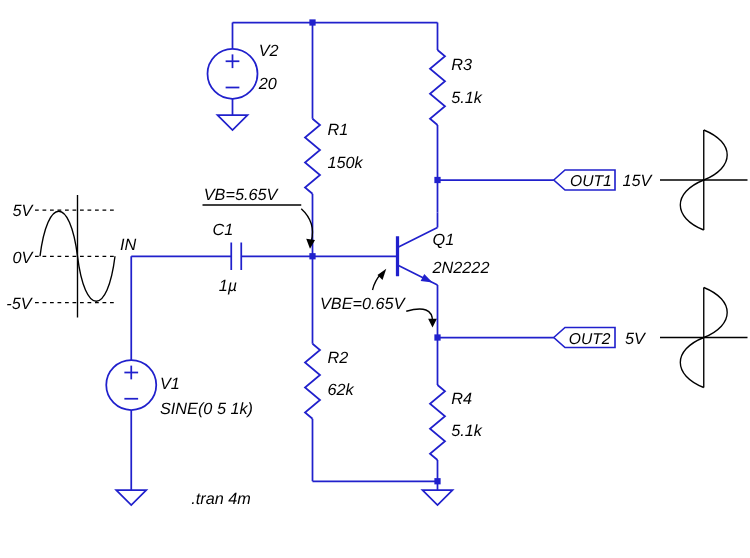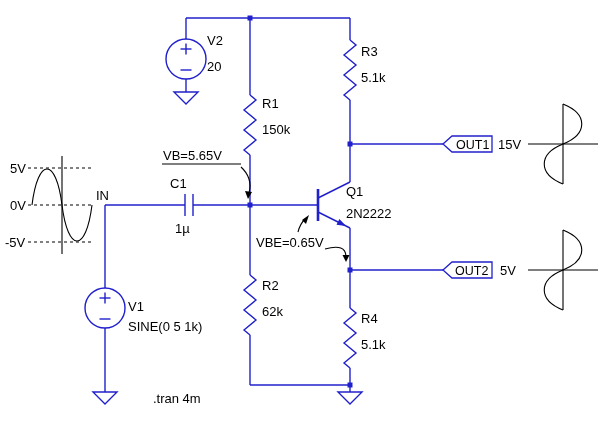--- a/index.html
+++ b/index.html
@@ -1,16 +1,16 @@
 <!DOCTYPE html>
 <html style="--wire: #2020cc; --ink: #000000; --background: #ffffff;"><head>
 <meta charset="utf-8">
 <style>
   html,body { margin:0; padding:0; background:var(--background,#fff); }
-  .stage { width:600px; height:418px; position:relative; background:var(--background,#fff); }
+  .stage { width:600px; height:418px; position:relative; background:var(--background,#fff);font-style:italic; }
   svg text { font-family:"Liberation Sans","DejaVu Sans",sans-serif; fill:var(--ink,#000); font-size:13px; }
   svg text.small { font-size:12.5px; }
   .w    { stroke:var(--wire,#2020cc); stroke-width:1.4; fill:none; }
   .sym  { stroke:var(--wire,#2020cc); stroke-width:1.4; fill:none; }
   .bar  { stroke:var(--wire,#2020cc); stroke-width:2.6; fill:none; }
   .dot  { fill:var(--wire,#2020cc); stroke:none; }
   .fillw{ fill:var(--wire,#2020cc); stroke:none; }
   .flag { stroke:var(--wire,#2020cc); stroke-width:1.3; fill:#fff; }
   .ann  { stroke:var(--ink,#000); stroke-width:1.1; fill:none; }
   .annf { fill:var(--ink,#000); stroke:none; }

